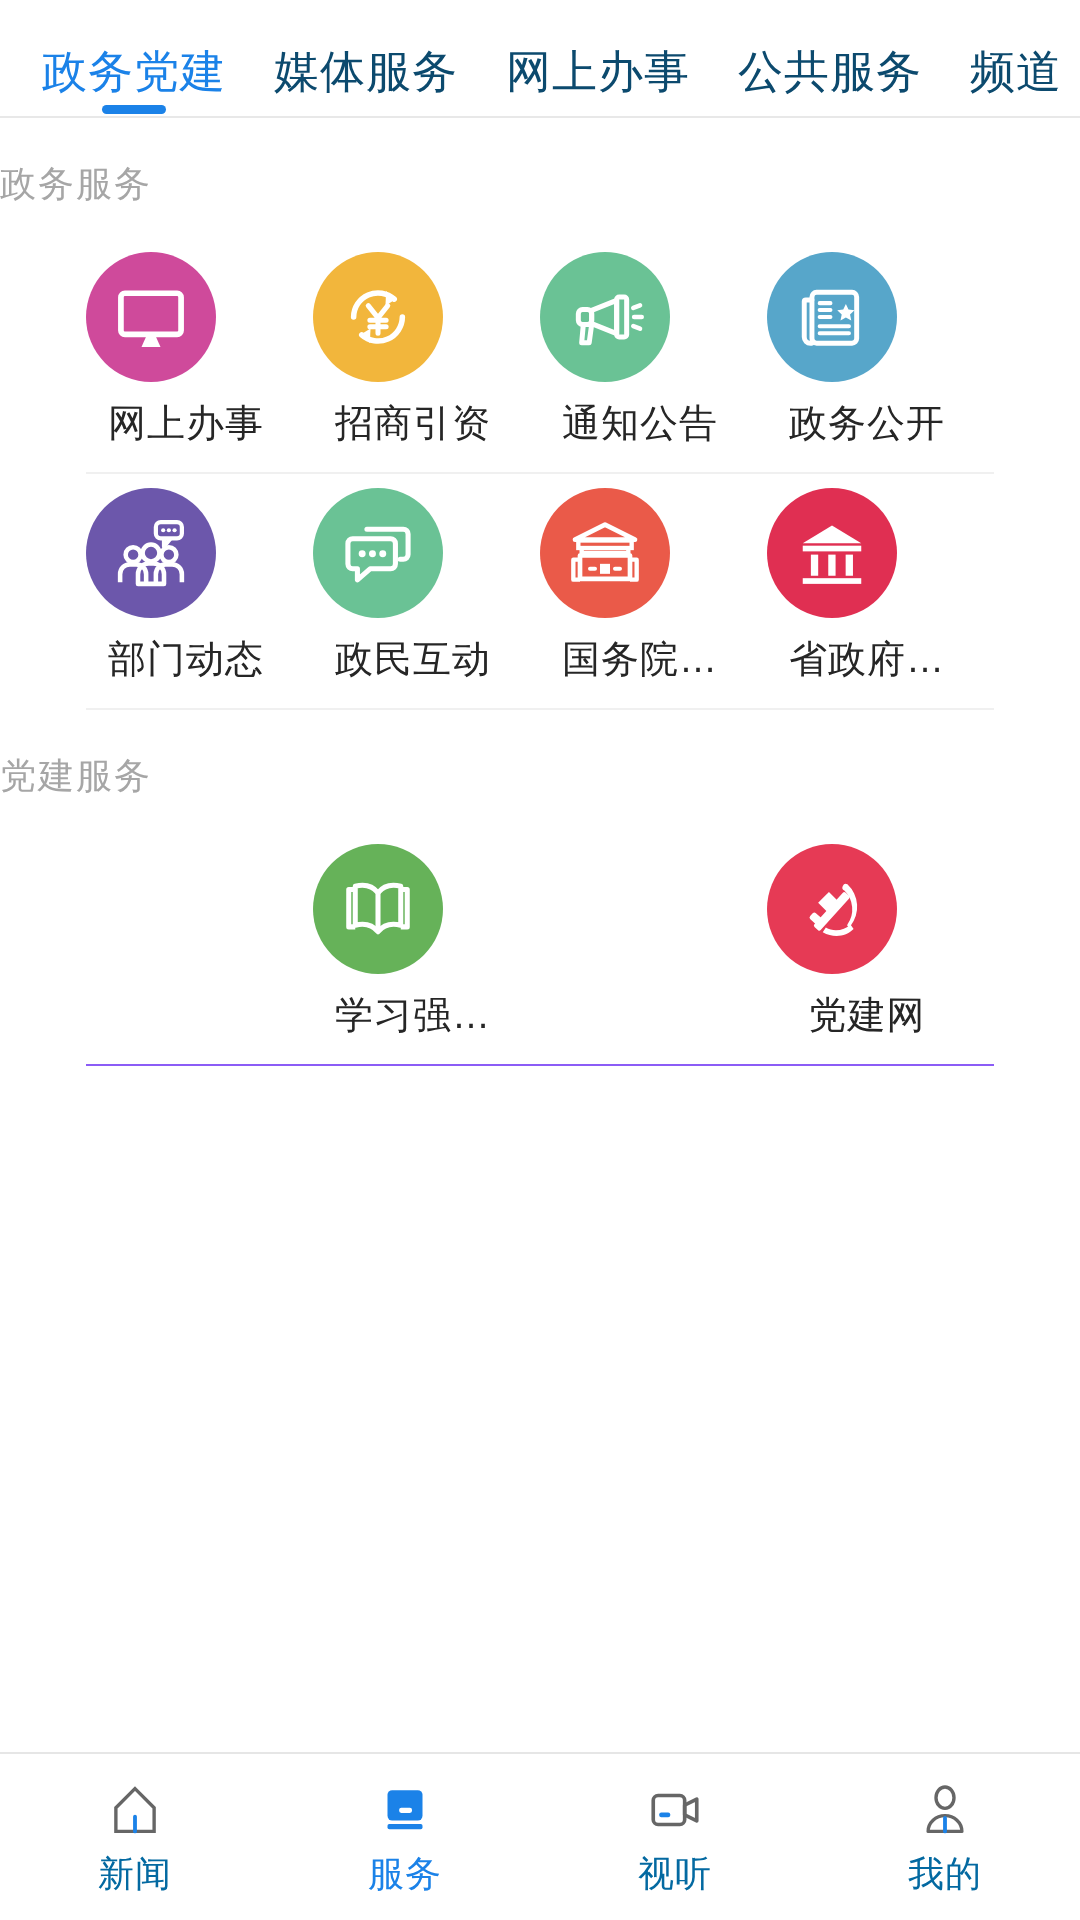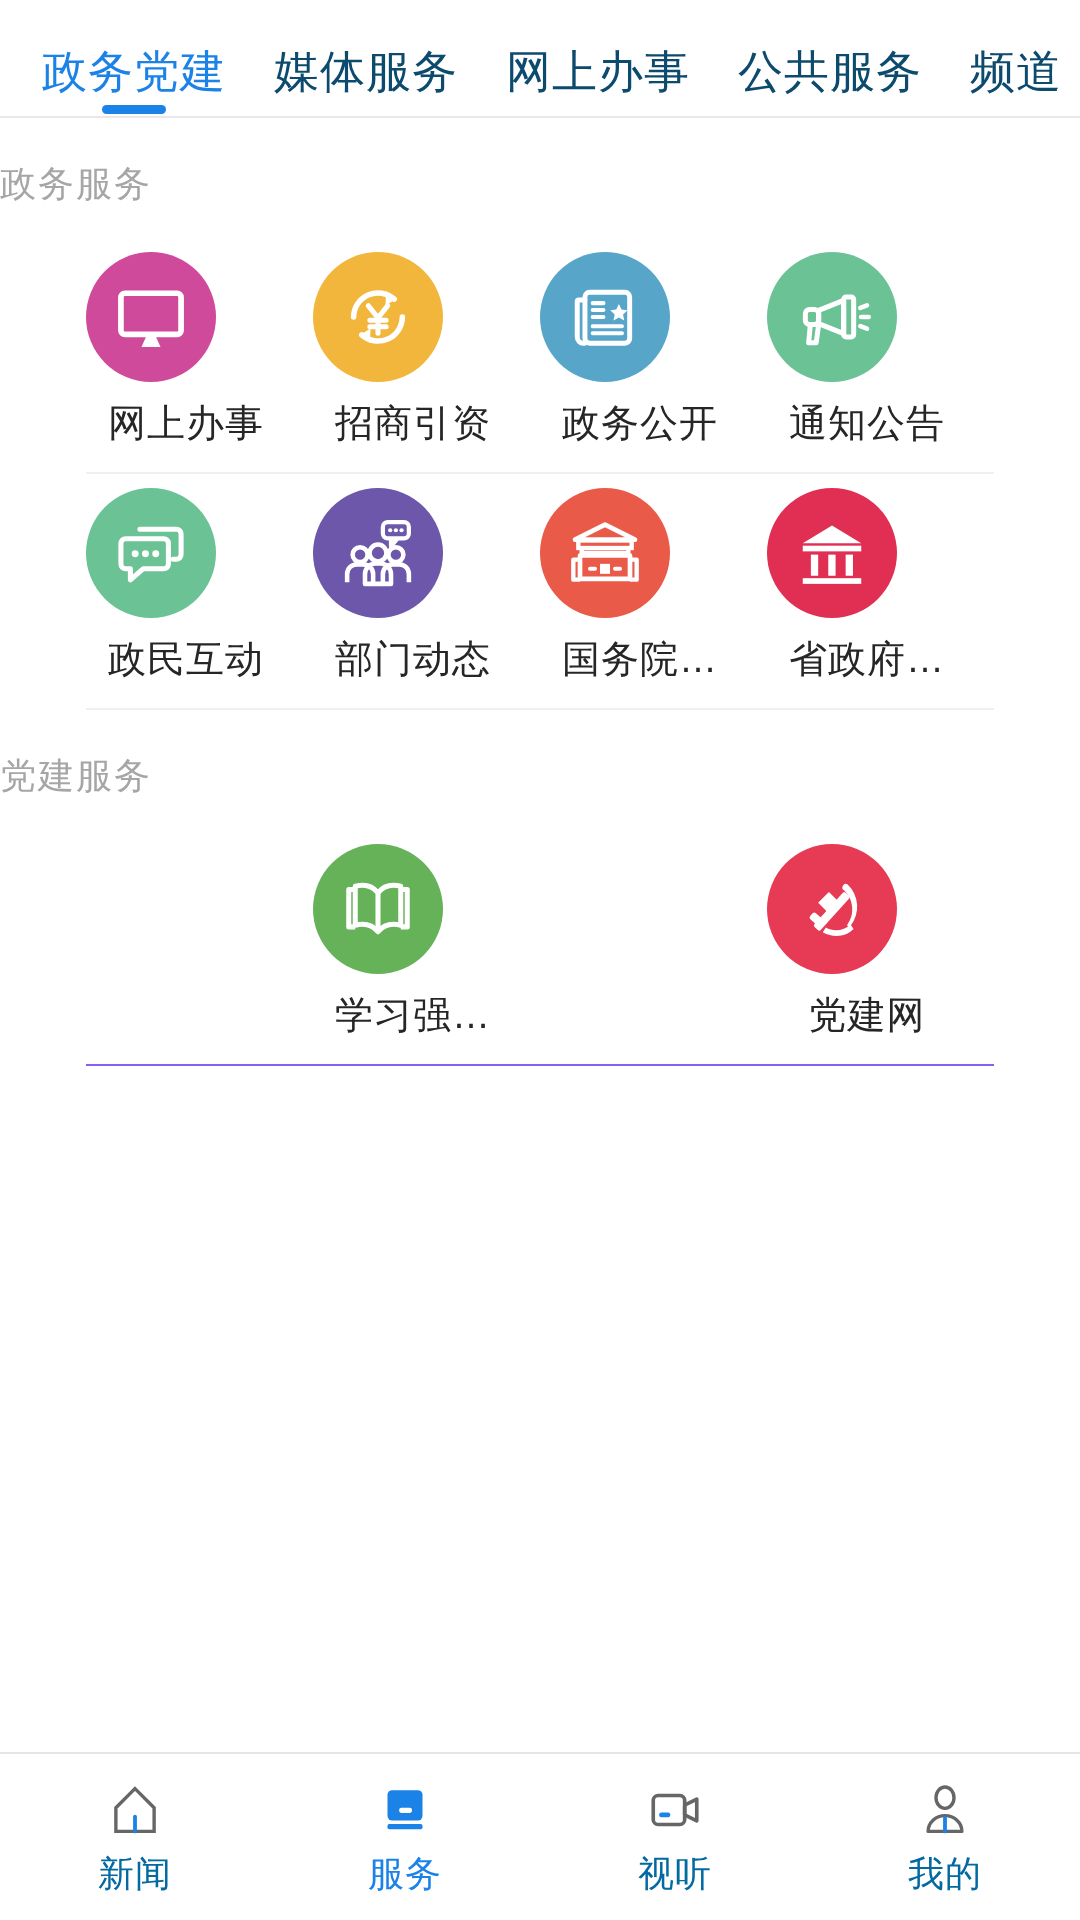--- a/index.html
+++ b/index.html
@@ -181,56 +181,43 @@
             <path d="M39 24a15 15 0 0 1-25 11" fill="none" stroke="#fff" stroke-width="3.4" stroke-linecap="round"></path>
             <path d="M29 8l5.6 5.2L28.6 17z" fill="#fff"></path>
             <path d="M19 40l-5.6-5.2L19.4 31z" fill="#fff"></path>
             <path d="M18 17l6 7.5 6-7.5M24 24.5V34M19 26h10M19 30h10" fill="none" stroke="#fff" stroke-width="3.1" stroke-linecap="round" stroke-linejoin="round"></path>
           </svg>
         </div>
         <div class="cell-label">招商引资</div>
       </div>
 
       <div class="cell">
+        <div class="ico" style="background:#6ac295">
+          <svg width="80" height="80" viewBox="0 0 48 48">
+            <rect x="31" y="12" width="6" height="24" rx="1.5" fill="none" stroke="#fff" stroke-width="3"></rect>
+            <path d="M31 14 L16 20 v8 l15 6 Z" fill="none" stroke="#fff" stroke-width="3" stroke-linejoin="round"></path>
+            <rect x="8" y="19.5" width="8" height="9" rx="2.5" fill="none" stroke="#fff" stroke-width="3"></rect>
+            <path d="M11 28.5 h5 l-1.5 11 h-4.5 Z" fill="none" stroke="#fff" stroke-width="3" stroke-linejoin="round"></path>
+            <path d="M41 18.5l4-1.5M41.5 24h4.5M41 29.5l4 1.5" stroke="#fff" stroke-width="2.8" stroke-linecap="round"></path>
+          </svg>
+        </div>
+        <div class="cell-label">通知公告</div>
+      </div>
+
+      <div class="cell">
         <div class="ico" style="background:#57a6ca">
           <svg width="74" height="74" viewBox="0 0 48 48">
             <rect x="11" y="8" width="29" height="33" rx="3" fill="none" stroke="#fff" stroke-width="3.2"></rect>
             <path d="M11 13 H7 a1 1 0 0 0-1 1 v23 a4 4 0 0 0 4 4 h1" fill="none" stroke="#fff" stroke-width="3.2" stroke-linecap="round"></path>
             <path d="M33 15.5l1.7 3.6 3.9.5-2.9 2.7.8 3.9-3.5-1.9-3.5 1.9.8-3.9-2.9-2.7 3.9-.5z" fill="#fff"></path>
             <path d="M16 15h7M16 19.5h7M16 24h7" stroke="#fff" stroke-width="2.6" stroke-linecap="round"></path>
             <path d="M16 30h19M16 34.5h19" stroke="#fff" stroke-width="2.6" stroke-linecap="round"></path>
           </svg>
         </div>
         <div class="cell-label">政务公开</div>
-      </div>
-
-      <div class="cell">
-        <div class="ico" style="background:#6ac295">
-          <svg width="80" height="80" viewBox="0 0 48 48">
-            <rect x="31" y="12" width="6" height="24" rx="1.5" fill="none" stroke="#fff" stroke-width="3"></rect>
-            <path d="M31 14 L16 20 v8 l15 6 Z" fill="none" stroke="#fff" stroke-width="3" stroke-linejoin="round"></path>
-            <rect x="8" y="19.5" width="8" height="9" rx="2.5" fill="none" stroke="#fff" stroke-width="3"></rect>
-            <path d="M11 28.5 h5 l-1.5 11 h-4.5 Z" fill="none" stroke="#fff" stroke-width="3" stroke-linejoin="round"></path>
-            <path d="M41 18.5l4-1.5M41.5 24h4.5M41 29.5l4 1.5" stroke="#fff" stroke-width="2.8" stroke-linecap="round"></path>
-          </svg>
-        </div>
-        <div class="cell-label">通知公告</div>
-      </div>
-
-      <div class="cell">
-        <div class="ico" style="background:#6ac295">
-          <svg width="76" height="76" viewBox="0 0 48 48">
-            <path d="M17 9 h23 a3 3 0 0 1 3 3 v13 a3 3 0 0 1-3 3 h-2" fill="none" stroke="#fff" stroke-width="3.2" stroke-linecap="round"></path>
-            <path d="M8 15 h24 a3 3 0 0 1 3 3 v13 a3 3 0 0 1-3 3 H19 l-8 7 v-7 H8 a3 3 0 0 1-3-3 V18 a3 3 0 0 1 3-3 Z" fill="none" stroke="#fff" stroke-width="3.2" stroke-linejoin="round"></path>
-            <circle cx="14" cy="24.5" r="2.2" fill="#fff"></circle>
-            <circle cx="20.5" cy="24.5" r="2.2" fill="#fff"></circle>
-            <circle cx="27" cy="24.5" r="2.2" fill="#fff"></circle>
-          </svg>
-        </div>
-        <div class="cell-label">政民互动</div>
       </div>
 
       <div class="cell">
         <div class="ico" style="background:#6c57ab">
           <svg width="78" height="78" viewBox="0 0 48 48">
             <rect x="27" y="5" width="16" height="10" rx="3" fill="none" stroke="#fff" stroke-width="2.6"></rect>
             <path d="M32 15 l0 5 4-5" fill="none" stroke="#fff" stroke-width="2.6" stroke-linejoin="round"></path>
             <circle cx="31.5" cy="10" r="1.3" fill="#fff"></circle>
             <circle cx="35" cy="10" r="1.3" fill="#fff"></circle>
             <circle cx="38.5" cy="10" r="1.3" fill="#fff"></circle>
@@ -239,20 +226,33 @@
             <circle cx="35" cy="25" r="4.6" fill="none" stroke="#fff" stroke-width="2.8"></circle>
             <path d="M5 42 v-5 a6 6 0 0 1 6-6 h4 a6 6 0 0 1 6 6 v5" fill="none" stroke="#fff" stroke-width="2.8" stroke-linejoin="round"></path>
             <path d="M27 42 v-5 a6 6 0 0 1 6-6 h4 a6 6 0 0 1 6 6 v5" fill="none" stroke="#fff" stroke-width="2.8" stroke-linejoin="round"></path>
             <path d="M16 43 v-6 a6.5 6.5 0 0 1 6.5-6.5 h3 A6.5 6.5 0 0 1 32 37 v6 Z" fill="none" stroke="#fff" stroke-width="2.8" stroke-linejoin="round"></path>
           </svg>
         </div>
         <div class="cell-label">部门动态</div>
       </div>
 
       <div class="cell">
+        <div class="ico" style="background:#6ac295">
+          <svg width="76" height="76" viewBox="0 0 48 48">
+            <path d="M17 9 h23 a3 3 0 0 1 3 3 v13 a3 3 0 0 1-3 3 h-2" fill="none" stroke="#fff" stroke-width="3.2" stroke-linecap="round"></path>
+            <path d="M8 15 h24 a3 3 0 0 1 3 3 v13 a3 3 0 0 1-3 3 H19 l-8 7 v-7 H8 a3 3 0 0 1-3-3 V18 a3 3 0 0 1 3-3 Z" fill="none" stroke="#fff" stroke-width="3.2" stroke-linejoin="round"></path>
+            <circle cx="14" cy="24.5" r="2.2" fill="#fff"></circle>
+            <circle cx="20.5" cy="24.5" r="2.2" fill="#fff"></circle>
+            <circle cx="27" cy="24.5" r="2.2" fill="#fff"></circle>
+          </svg>
+        </div>
+        <div class="cell-label">政民互动</div>
+      </div>
+
+      <div class="cell">
         <div class="ico" style="background:#ea5a49">
           <svg width="80" height="80" viewBox="0 0 48 48">
             <path d="M24 7 L42 16 H6 Z" fill="none" stroke="#fff" stroke-width="2.8" stroke-linejoin="round"></path>
             <rect x="8" y="16.5" width="32" height="4.5" fill="none" stroke="#fff" stroke-width="2.6"></rect>
             <path d="M10 21 v3 h28 v-3" fill="none" stroke="#fff" stroke-width="2.6"></path>
             <path d="M9 25.5 h30 v14 h-30 Z" fill="none" stroke="#fff" stroke-width="2.8" stroke-linejoin="round"></path>
             <path d="M9 28 h-4 v12 h4 M39 28 h4 v12 h-4" fill="none" stroke="#fff" stroke-width="2.6" stroke-linejoin="round"></path>
             <rect x="21" y="30.5" width="6" height="6" fill="#fff"></rect>
             <path d="M15 33.5 h3 M30 33.5 h3" stroke="#fff" stroke-width="2.4" stroke-linecap="round"></path>
           </svg>

